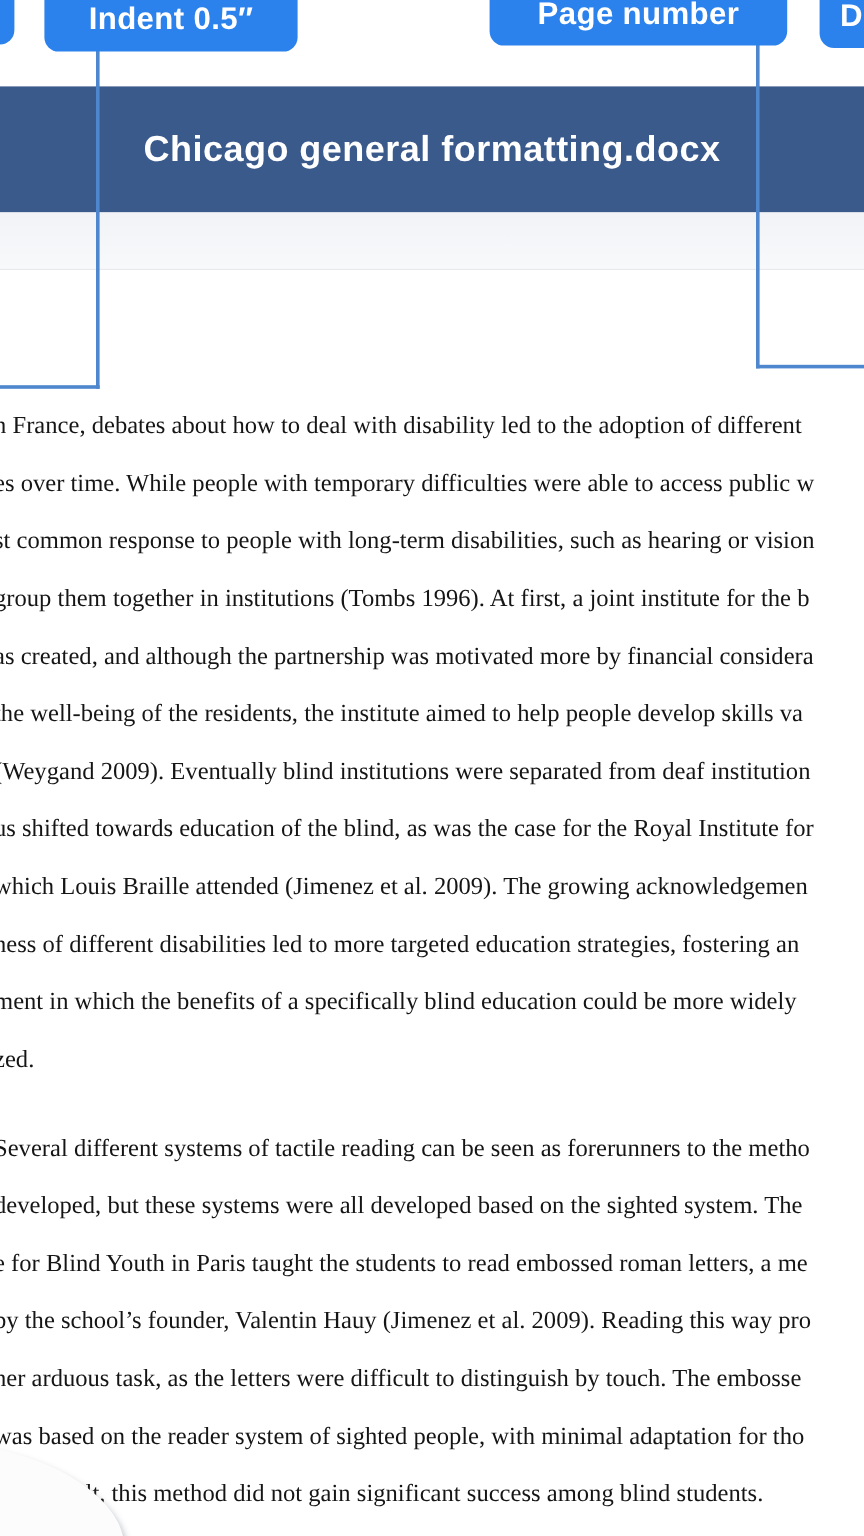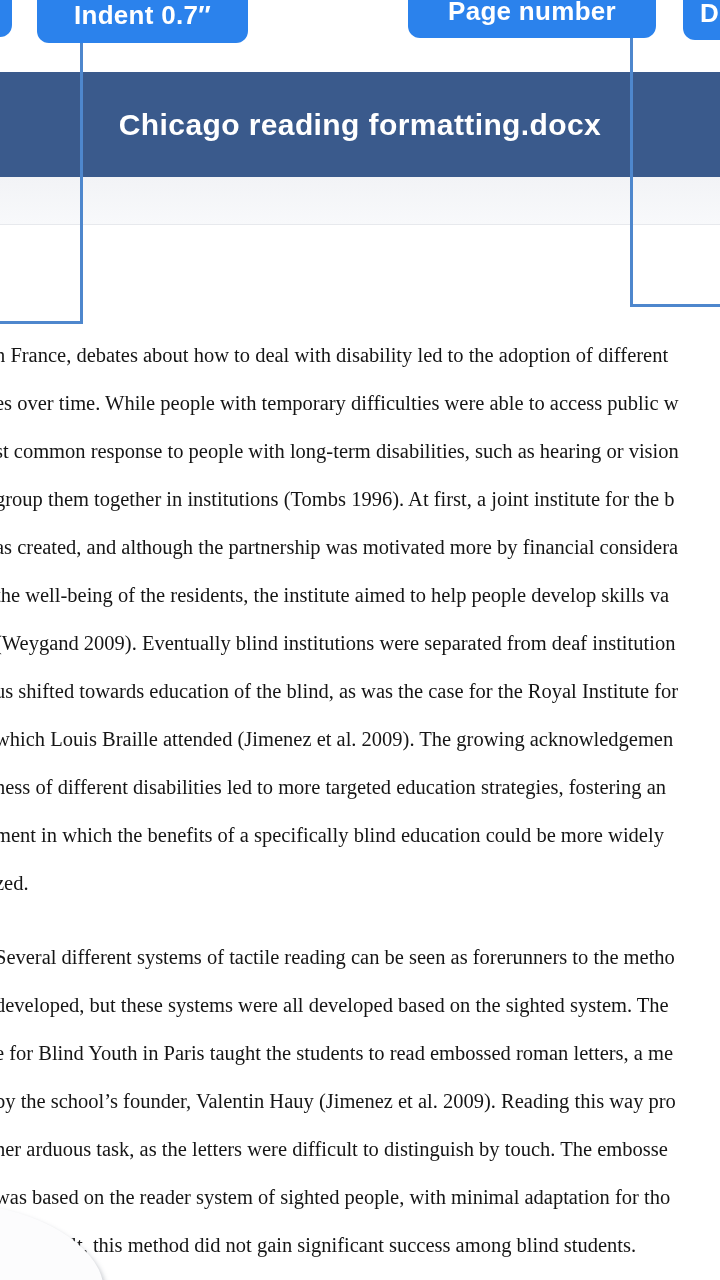--- a/index.html
+++ b/index.html
@@ -51,31 +51,31 @@
     transform:rotate(11deg);
     box-shadow:3px 3px 5px rgba(122,128,142,0.45);
     z-index:4;
   }
 </style>
 </head>
 <body>
 
 <div class="callout" id="btn-left-partial"></div>
 <div class="callout" id="btn-indent">
-  <span>Indent 0.7″</span>
+  <span>Indent 0.5″</span>
 </div>
 <div class="callout" id="btn-page">
   <span>Page number</span>
 </div>
 <div class="callout" id="btn-d">
   <span>D</span>
 </div>
 
 <div class="doc-header">
-  <span class="doc-title">Chicago reading formatting.docx</span>
+  <span class="doc-title">Chicago general formatting.docx</span>
 </div>
 
 <div class="page-top-band"></div>
 
 <div class="connector" id="conn-left-v"></div>
 <div class="connector" id="conn-left-h"></div>
 <div class="connector" id="conn-right-v"></div>
 <div class="connector" id="conn-right-h"></div>
 
 <div class="doc-text">

